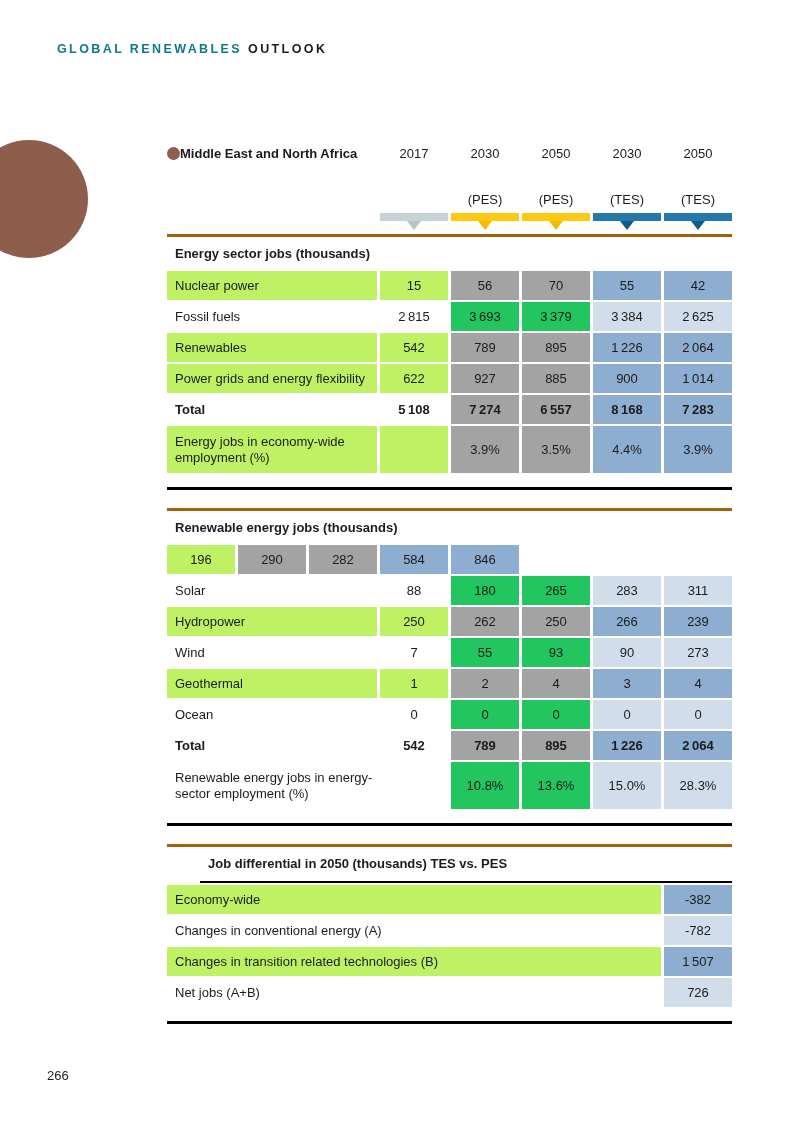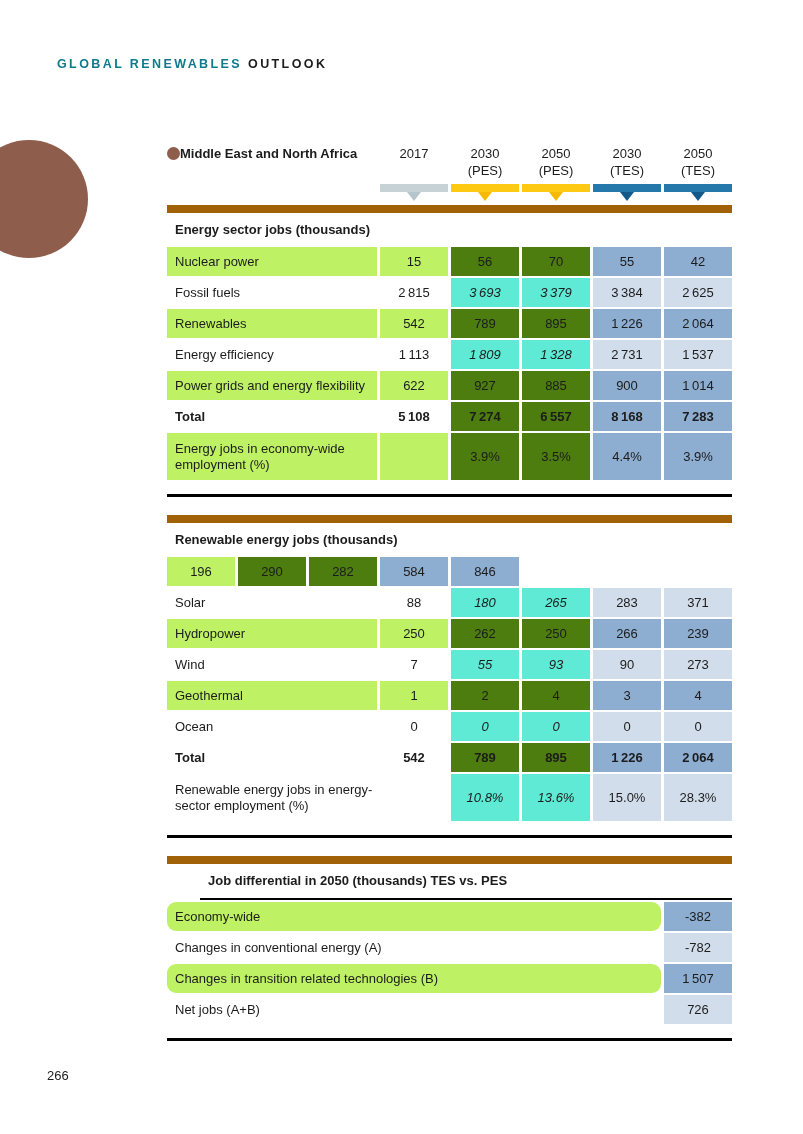--- a/index.html
+++ b/index.html
@@ -2,62 +2,62 @@
 <html><head>
 <meta charset="utf-8">
 <style>
   html,body{margin:0;padding:0;}
   body{
     width:803px;height:1134px;position:relative;overflow:hidden;
     background:#ffffff;color:#1c1c1c;
     font-family:"Liberation Sans",sans-serif;
   }
   
-  .brand{position:absolute;left:57px;top:57px;font-size:12.5px;font-weight:700;letter-spacing:2.4px;white-space:nowrap;}
+  .brand{position:absolute;left:57px;top:42px;font-size:12.5px;font-weight:700;letter-spacing:2.4px;white-space:nowrap;}
   .brand .teal{color:#0e7a8b;}
   .brand .dark{color:#1c1c1c;margin-left:6px;}
   .side-circle{position:absolute;left:-30px;top:140px;width:118px;height:118px;border-radius:50%;background:#8e5d4c;}
   .page-num{position:absolute;left:47px;top:1068px;font-size:13px;}
 
   
   .table-wrap{position:absolute;left:167px;top:139px;width:565px;}
 
   .thead{display:flex;gap:3px;margin-bottom:4px;}
   .lblhead{flex:0 0 210px;display:flex;align-items:flex-start;gap:0;padding-top:7px;}
   .dot{width:13px;height:13px;border-radius:50%;background:#8e5d4c;flex:0 0 13px;margin-top:1px;}
   .region{font-weight:700;font-size:13px;line-height:16px;}
   .colhead{flex:0 0 68px;text-align:center;font-size:13px;padding-top:7px;}
   .colhead .yr{height:17px;line-height:16px;}
-  .colhead .sub{height:16px;line-height:15px;}
+  .colhead .sub{height:16px;line-height:15px;margin-top:29px;}
   .colhead .bar{height:8px;margin-top:5px;}
   .colhead .tri{width:0;height:0;border-left:7px solid transparent;border-right:7px solid transparent;border-top:9px solid #000;margin:0 auto;}
   .colhead.base .bar{background:#c7d2d7;}
   .colhead.base .tri{border-top-color:#b5c5cc;}
   .colhead.pes  .bar{background:#fdc913;}
   .colhead.pes  .tri{border-top-color:#f6bb00;}
   .colhead.tes  .bar{background:#2478aa;}
   .colhead.tes  .tri{border-top-color:#13598a;}
 
-  .section{border-top:8px solid #a16207;border-bottom:3px solid #000;margin-bottom:18px;}
+  .section{border-top:3px solid #a16207;border-bottom:3px solid #000;margin-bottom:18px;}
   .sec-title{font-weight:700;font-size:13px;padding:9px 0 10px 8px;}
   .sec-title.ruled{border-bottom:2px solid #000;margin-left:33px;}
   .rows{padding-bottom:0;}
 
   .trow{display:flex;gap:3px;margin-bottom:2px;}
   .rows .trow:last-child{margin-bottom:14px;}
   .cell{display:flex;align-items:center;font-size:13px;min-height:29px;line-height:16px;}
   .lbl{flex:0 0 210px;padding-left:8px;box-sizing:border-box;}
   .v{flex:0 0 68px;justify-content:center;text-align:center;}
-  .lbl3{flex:1;padding-left:8px;box-sizing:border-box;border-radius:9px;}
+  .lbl3{flex:1;padding-left:8px;box-sizing:border-box;}
   .tall .cell{min-height:47px;}
   .bold .cell{font-weight:700;}
 
   .r-shade .lbl,.r-shade .base,.r-shade .lbl3{background:#bef264;}
-  .c-strong .pes{background:#4d7c0f;}
-  .c-pale   .pes{background:#5eead4;font-style:italic;}
+  .c-strong .pes{background:#a3a3a3;}
+  .c-pale   .pes{background:#22c55e;}
   .c-strong .tes{background:#8dadd1;}
   .c-pale   .tes{background:#d2ddec;}
 </style>
 </head>
 <body>
 
 <div class="brand"><span class="teal">GLOBAL RENEWABLES</span><span class="dark">OUTLOOK</span></div>
 
 <div class="side-circle"></div>
 
@@ -119,28 +119,20 @@
         <div class="cell v tes">3 384</div>
         <div class="cell v tes">2 625</div>
       </div>
       <div class="trow r-shade c-strong">
         <div class="cell lbl">Renewables</div>
         <div class="cell v base">542</div>
         <div class="cell v pes">789</div>
         <div class="cell v pes">895</div>
         <div class="cell v tes">1 226</div>
         <div class="cell v tes">2 064</div>
-      </div>
-      <div class="trow r-white c-pale">
-        <div class="cell lbl">Energy efficiency</div>
-        <div class="cell v base">1 113</div>
-        <div class="cell v pes">1 809</div>
-        <div class="cell v pes">1 328</div>
-        <div class="cell v tes">2 731</div>
-        <div class="cell v tes">1 537</div>
       </div>
       <div class="trow r-shade c-strong">
         <div class="cell lbl">Power grids and energy flexibility</div>
         <div class="cell v base">622</div>
         <div class="cell v pes">927</div>
         <div class="cell v pes">885</div>
         <div class="cell v tes">900</div>
         <div class="cell v tes">1 014</div>
       </div>
       <div class="trow r-white c-strong bold">
@@ -171,21 +163,21 @@
         <div class="cell v pes">282</div>
         <div class="cell v tes">584</div>
         <div class="cell v tes">846</div>
       </div>
       <div class="trow r-white c-pale">
         <div class="cell lbl">Solar</div>
         <div class="cell v base">88</div>
         <div class="cell v pes">180</div>
         <div class="cell v pes">265</div>
         <div class="cell v tes">283</div>
-        <div class="cell v tes">371</div>
+        <div class="cell v tes">311</div>
       </div>
       <div class="trow r-shade c-strong">
         <div class="cell lbl">Hydropower</div>
         <div class="cell v base">250</div>
         <div class="cell v pes">262</div>
         <div class="cell v pes">250</div>
         <div class="cell v tes">266</div>
         <div class="cell v tes">239</div>
       </div>
       <div class="trow r-white c-pale">

